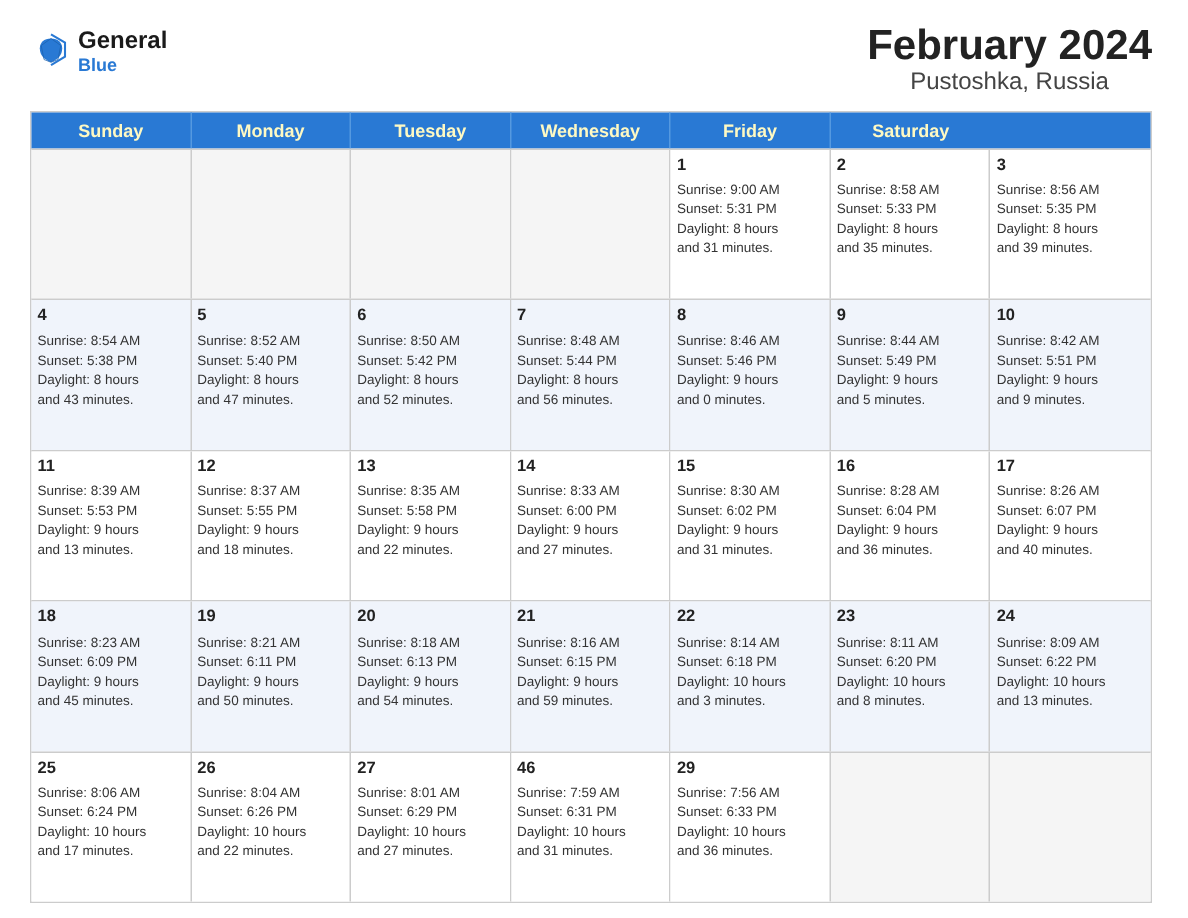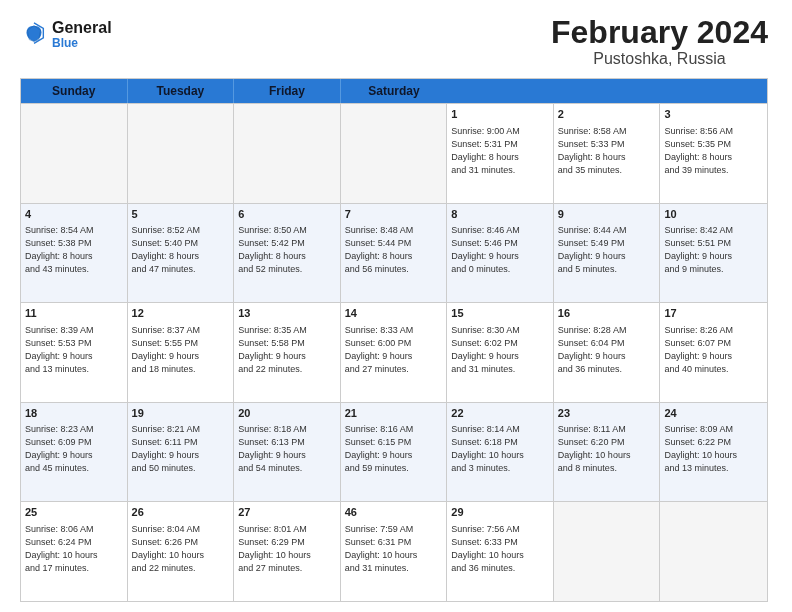--- a/index.html
+++ b/index.html
@@ -31,21 +31,21 @@
     .logo-icon {
       width: 28px;
       height: 28px;
       margin-right: 2px;
       position: relative;
     }
     .title-area {
       text-align: right;
     }
     .month-title {
-      font-size: 32px;
+      font-size: 28px;
       font-weight: bold;
       color: #222;
       line-height: 1.1;
     }
     .subtitle {
       font-size: 16px;
       color: #444;
       text-align: center;
     }
     .calendar {
@@ -53,21 +53,21 @@
       display: flex;
       flex-direction: column;
       border: 1px solid #ccc;
     }
     .cal-header {
       display: grid;
       grid-template-columns: repeat(7, 1fr);
       background: #2979d4;
     }
     .cal-header-cell {
-      color: #0f172a;
+      color: #fef9c3;
       font-size: 12px;
       font-weight: bold;
       padding: 5px 4px;
       text-align: center;
       border-right: 1px solid #5599e0;
     }
     .cal-header-cell:last-child { border-right: none; }
     .cal-body {
       display: flex;
       flex-direction: column;
@@ -122,21 +122,23 @@
     </div>
     <div class="title-area">
       <div class="month-title">February 2024</div>
       <div class="subtitle">Pustoshka, Russia</div>
     </div>
   </div>
 
   <div class="calendar">
     <div class="cal-header">
     <div class="cal-header-cell">Sunday</div>
+        <div class="cal-header-cell">Monday</div>
         <div class="cal-header-cell">Tuesday</div>
+        <div class="cal-header-cell">Wednesday</div>
         <div class="cal-header-cell">Friday</div>
         <div class="cal-header-cell">Saturday</div>
       </div>
     <div class="cal-body">
     <div class="cal-row">
           <div class="cal-cell empty"></div>
           <div class="cal-cell empty"></div>
           <div class="cal-cell empty"></div>
           <div class="cal-cell empty"></div>
           <div class="cal-cell">

